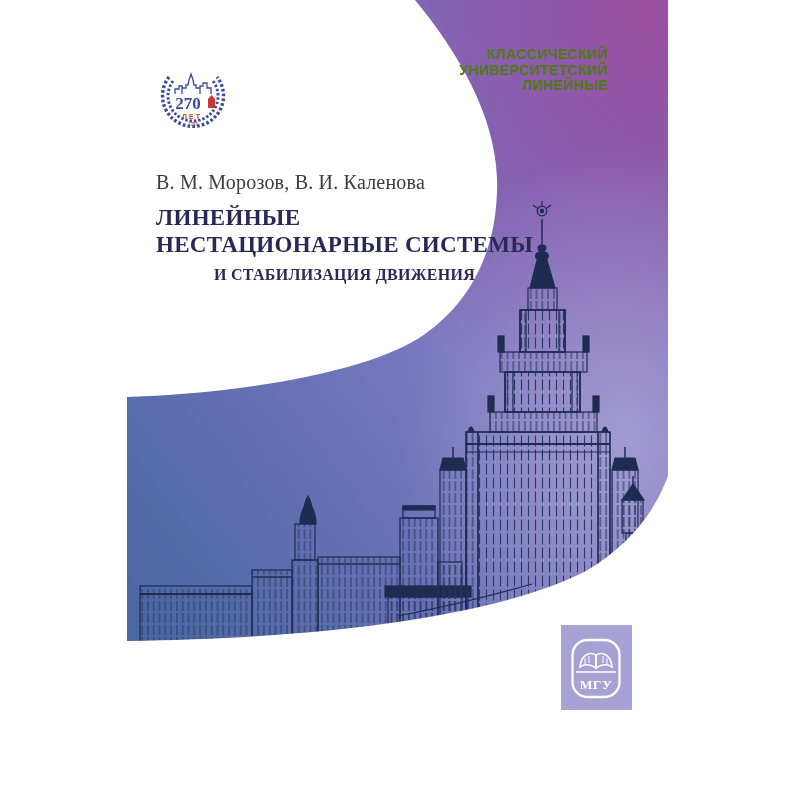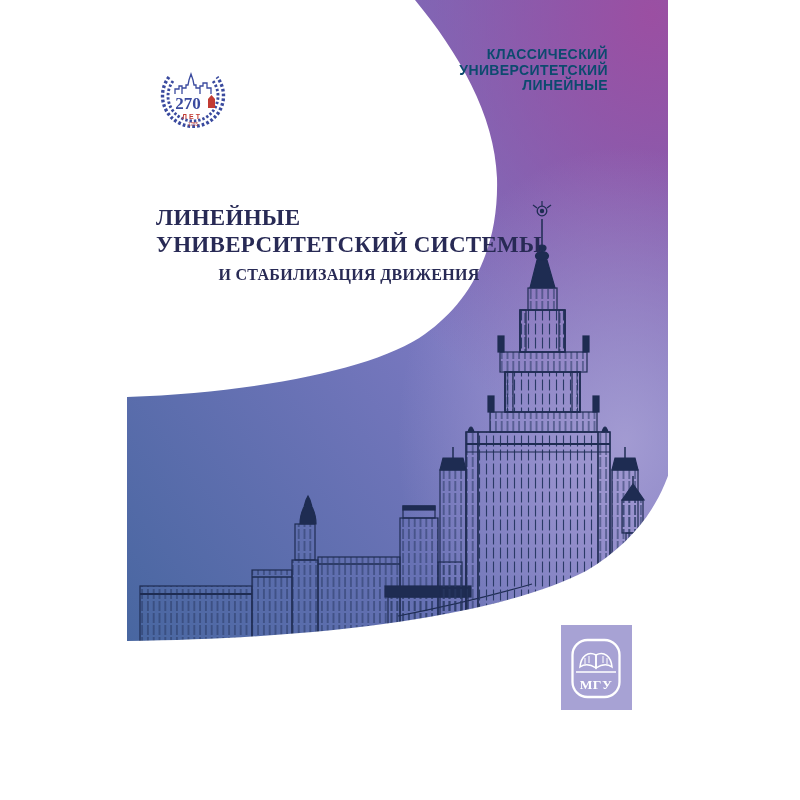--- a/index.html
+++ b/index.html
@@ -4,21 +4,21 @@
 <style>
   html,body{margin:0;padding:0;background:#ffffff;}
   .page{
     position:relative;width:800px;height:800px;background:#ffffff;
     overflow:hidden;font-family:"Liberation Serif",serif;
   }
   .cover-svg{position:absolute;left:0;top:0;}
   .series{
     position:absolute;top:47px;right:192px;text-align:right;
     font-family:"Liberation Sans",sans-serif;font-weight:bold;
-    font-size:14px;line-height:15.5px;letter-spacing:.4px;color:#0c4a6e;
+    font-size:14px;line-height:15.5px;letter-spacing:.4px;color:#4d7c0f;
   }
   .authors{
     position:absolute;left:156px;top:171px;
     font-size:20px;color:#3b3a40;letter-spacing:.2px;
   }
   .title{position:absolute;left:156px;top:204px;color:#282a55;}
   .title .main{font-size:23px;font-weight:bold;line-height:27px;letter-spacing:.3px;}
   .title .sub{font-size:16px;font-weight:bold;line-height:23px;letter-spacing:.3px;text-align:center;}
   .title .sub.first{margin-top:5px;}
   .emblem{position:absolute;left:155px;top:56px;}
@@ -159,20 +159,21 @@
     <text x="37" y="62.5" text-anchor="middle" fill="#c23b33" font-family="Liberation Sans, sans-serif" font-weight="bold" font-size="7" letter-spacing="2">ЛЕТ</text>
     <text x="38" y="70" text-anchor="middle" fill="#c23b33" font-family="Liberation Sans, sans-serif" font-size="4.5">1755</text>
   </svg>
 
   <div class="series">
     <div>КЛАССИЧЕСКИЙ</div>
     <div>УНИВЕРСИТЕТСКИЙ</div>
     <div>ЛИНЕЙНЫЕ</div>
   </div>
 
+  <div class="authors">В. М. Морозов, В. И. Каленова</div>
 
   <div class="title">
     <div class="main">ЛИНЕЙНЫЕ</div>
-    <div class="main">УНИВЕРСИТЕТСКИЙ СИСТЕМЫ</div>
+    <div class="main">НЕСТАЦИОНАРНЫЕ СИСТЕМЫ</div>
     <div class="sub first">И СТАБИЛИЗАЦИЯ ДВИЖЕНИЯ</div>
   </div>
 
 </div>
 
 </body></html>

